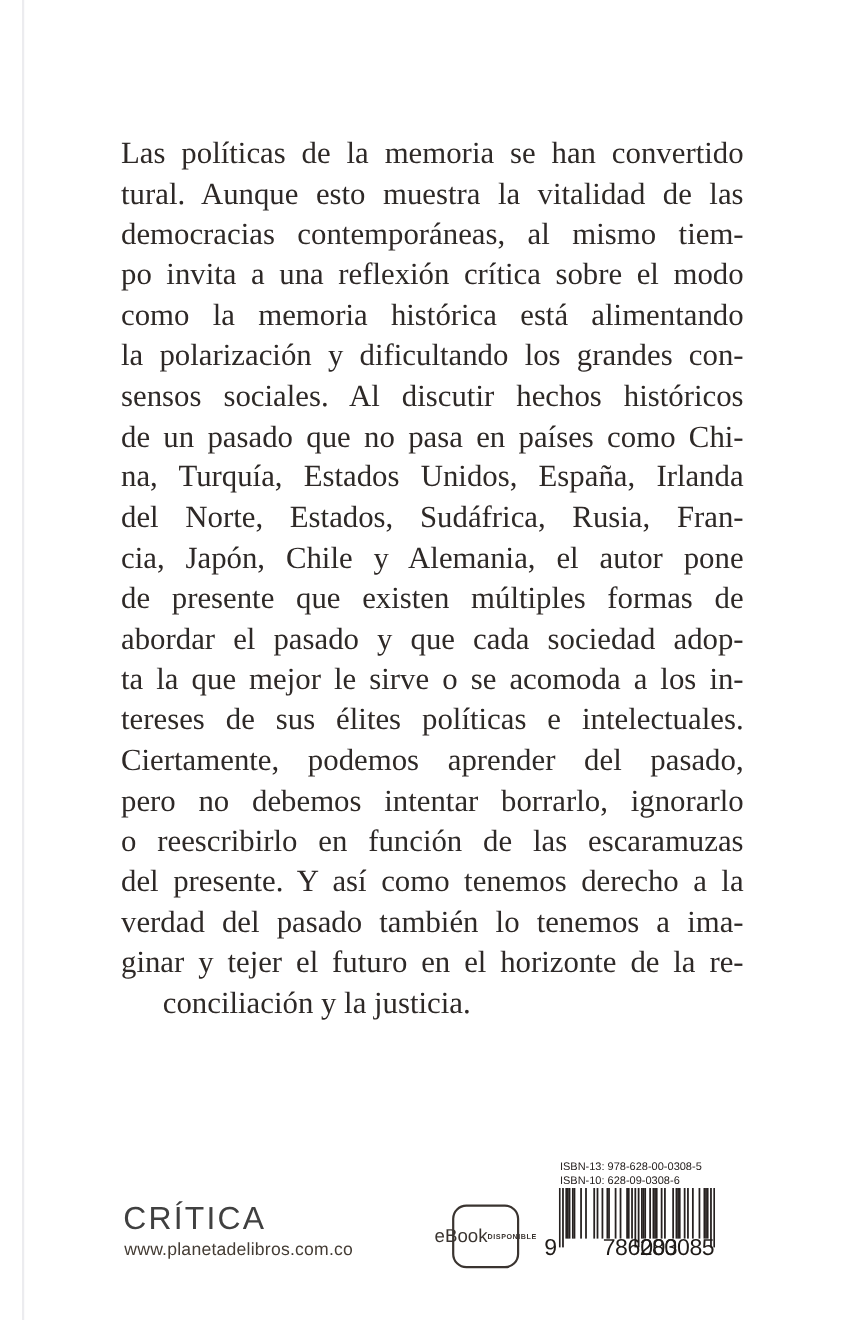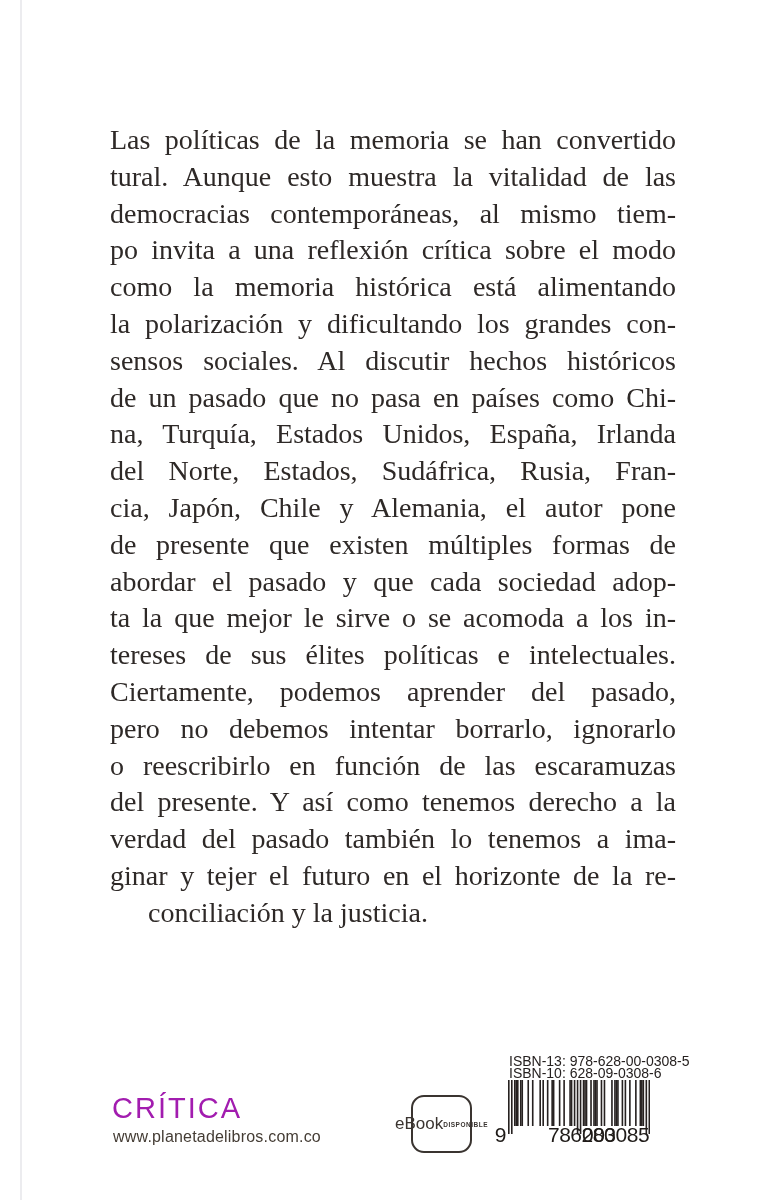--- a/index.html
+++ b/index.html
@@ -21,37 +21,37 @@
   }
   .blurb-line{
     text-align:justify;
     text-align-last:justify;
     height:36.8px;white-space:normal;
   }
   .blurb-line:last-child{text-align-last:left;margin-left:38px;}
   
   .publisher-logo{
     position:absolute;left:112px;top:1092px;
-    font-size:29px;letter-spacing:2px;color:#a21caf;font-weight:400;
+    font-size:29px;letter-spacing:2px;color:#404040;font-weight:400;
   }
   .website{
     position:absolute;left:113px;top:1128px;
     font-size:16px;font-weight:400;letter-spacing:0.2px;color:#443c34;
   }
   .ebook-badge{
     position:absolute;left:411px;top:1095px;width:61px;height:58px;
     border:2.5px solid #3a3430;border-radius:13px;box-sizing:border-box;
     display:flex;flex-direction:row;align-items:center;justify-content:center;
     color:#3a3430;background:#ffffff;
   }
   .ebook-title{font-size:17px;line-height:18px;font-weight:400;}
   .ebook-sub{font-size:6.5px;letter-spacing:0.5px;font-weight:700;margin-top:1px;}
   .isbn-block{
     position:absolute;left:509px;top:1056px;
-    font-size:14px;line-height:11.5px;color:#262120;letter-spacing:0;
+    font-size:10px;line-height:11.5px;color:#262120;letter-spacing:0;
     white-space:nowrap;
   }
   .barcode-svg{position:absolute;left:508px;top:1080px;}
   .bc-digit{
     position:absolute;color:#1f1b18;
     font-size:21px;line-height:22px;letter-spacing:-0.5px;
     font-family:"Liberation Sans",sans-serif;top:1124px;
   }
   .bc-first{left:486px;width:20px;text-align:right;}
   .bc-left{left:512px;width:66px;text-align:left;margin-left:36px;}

